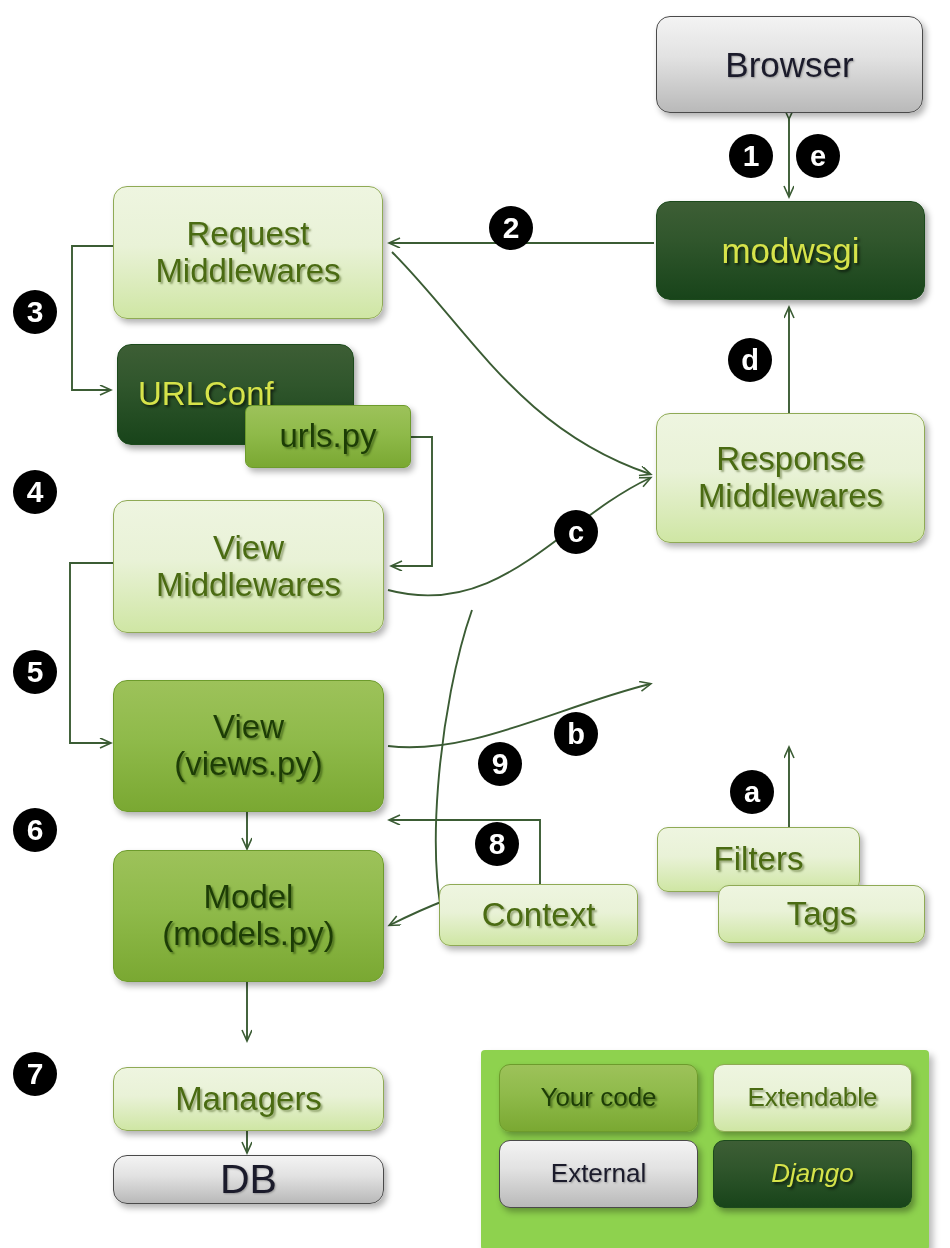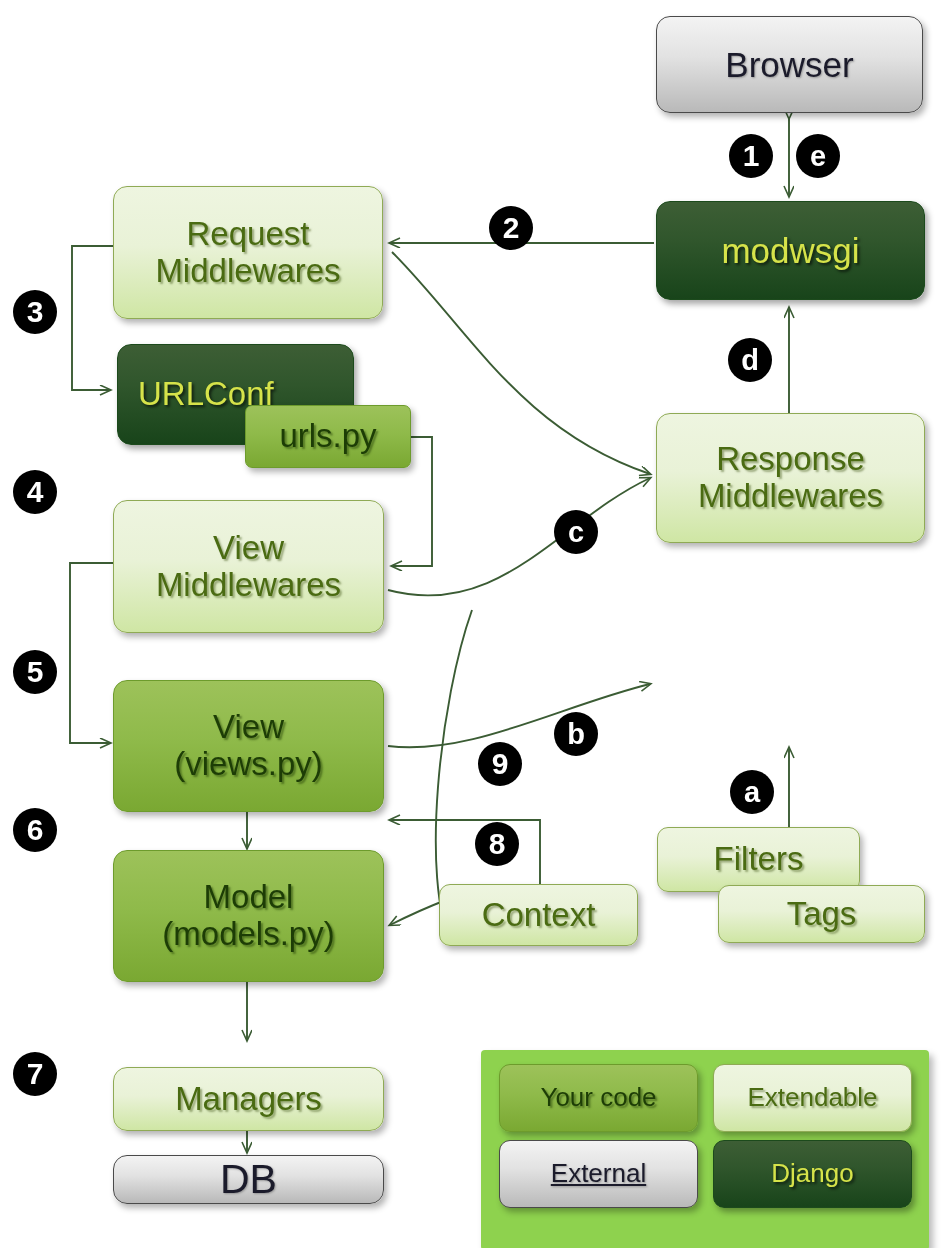--- a/index.html
+++ b/index.html
@@ -247,21 +247,21 @@
     <span>7</span>
   </div>
 
   <div id="legend">
     <div class="box v-yourcode" style="left:18px; top:14px; width:199px; height:68px; font-size:26px;">
       <span>Your code</span>
     </div>
     <div class="box v-extendable" style="left:232px; top:14px; width:199px; height:68px; font-size:26px;">
       <span>Extendable</span>
     </div>
-    <div class="box v-external" style="left:18px; top:90px; width:199px; height:68px; font-size:26px;text-decoration:underline;">
+    <div class="box v-external" style="left:18px; top:90px; width:199px; height:68px; font-size:26px;">
       <span>External</span>
     </div>
-    <div class="box v-django" style="left:232px; top:90px; width:199px; height:68px; font-size:26px;">
+    <div class="box v-django" style="left:232px; top:90px; width:199px; height:68px; font-size:26px;font-style:italic;">
       <span>Django</span>
     </div>
   </div>
 
 </div>
 
 </body></html>

